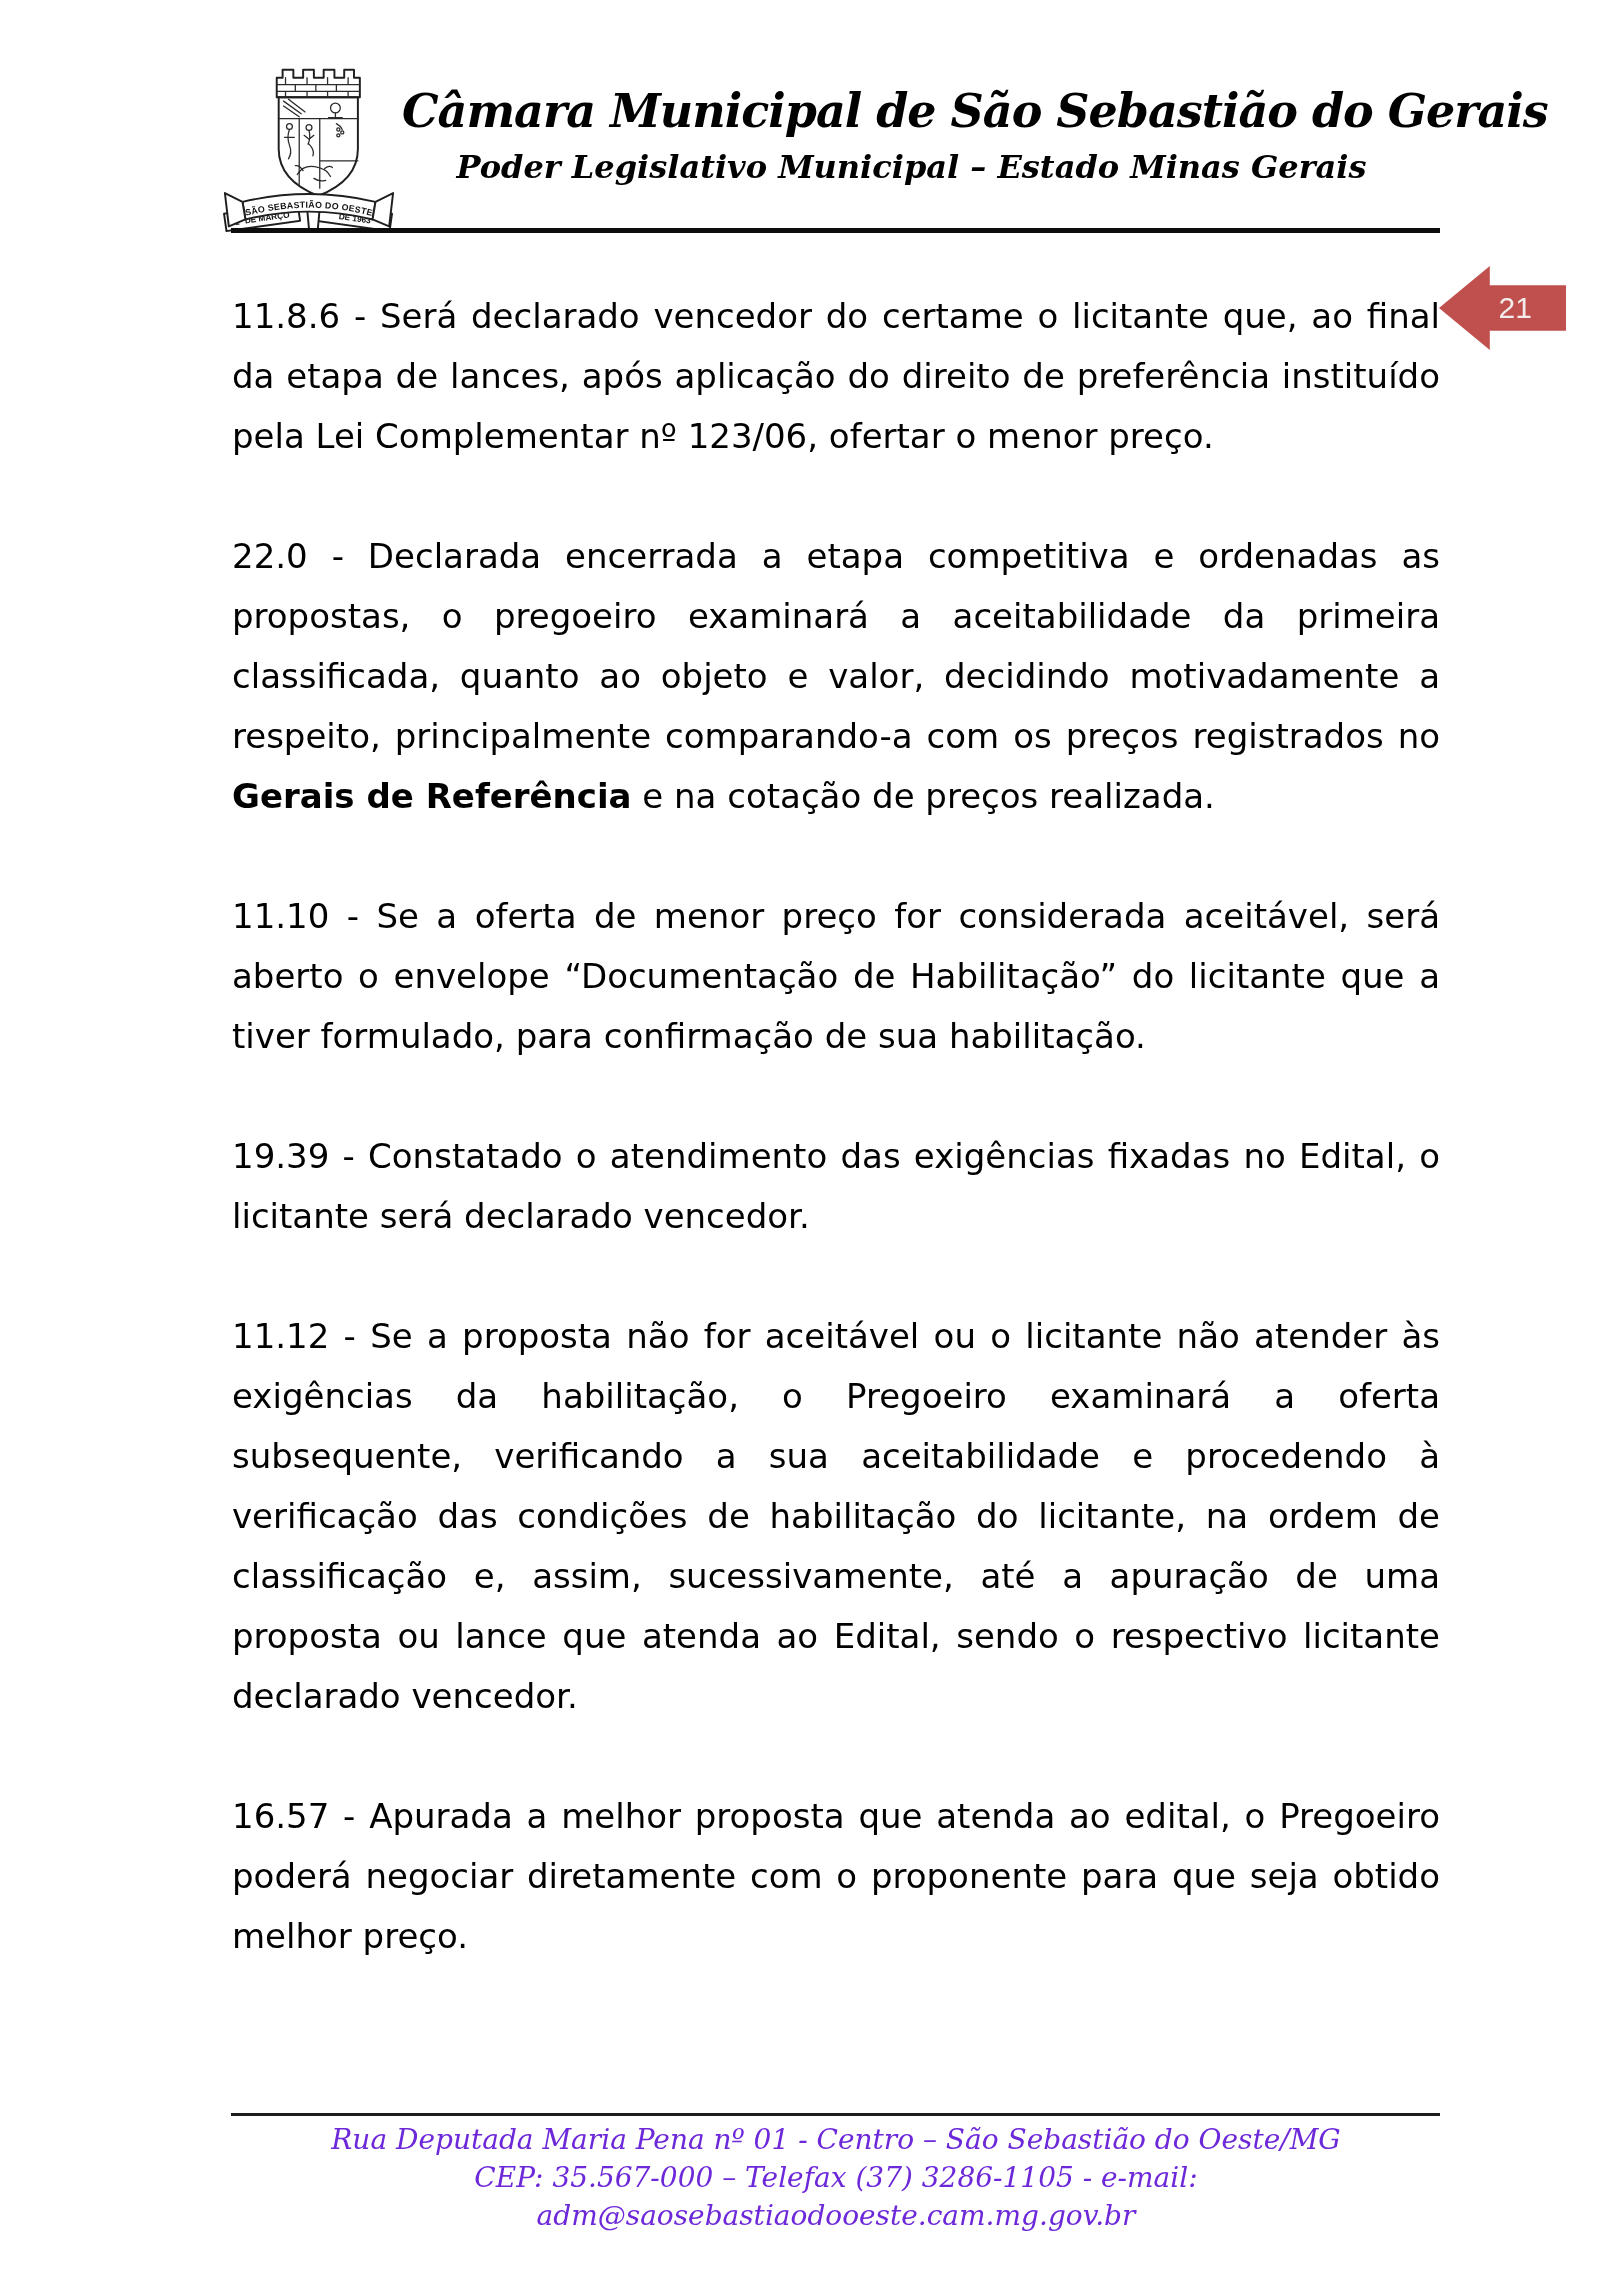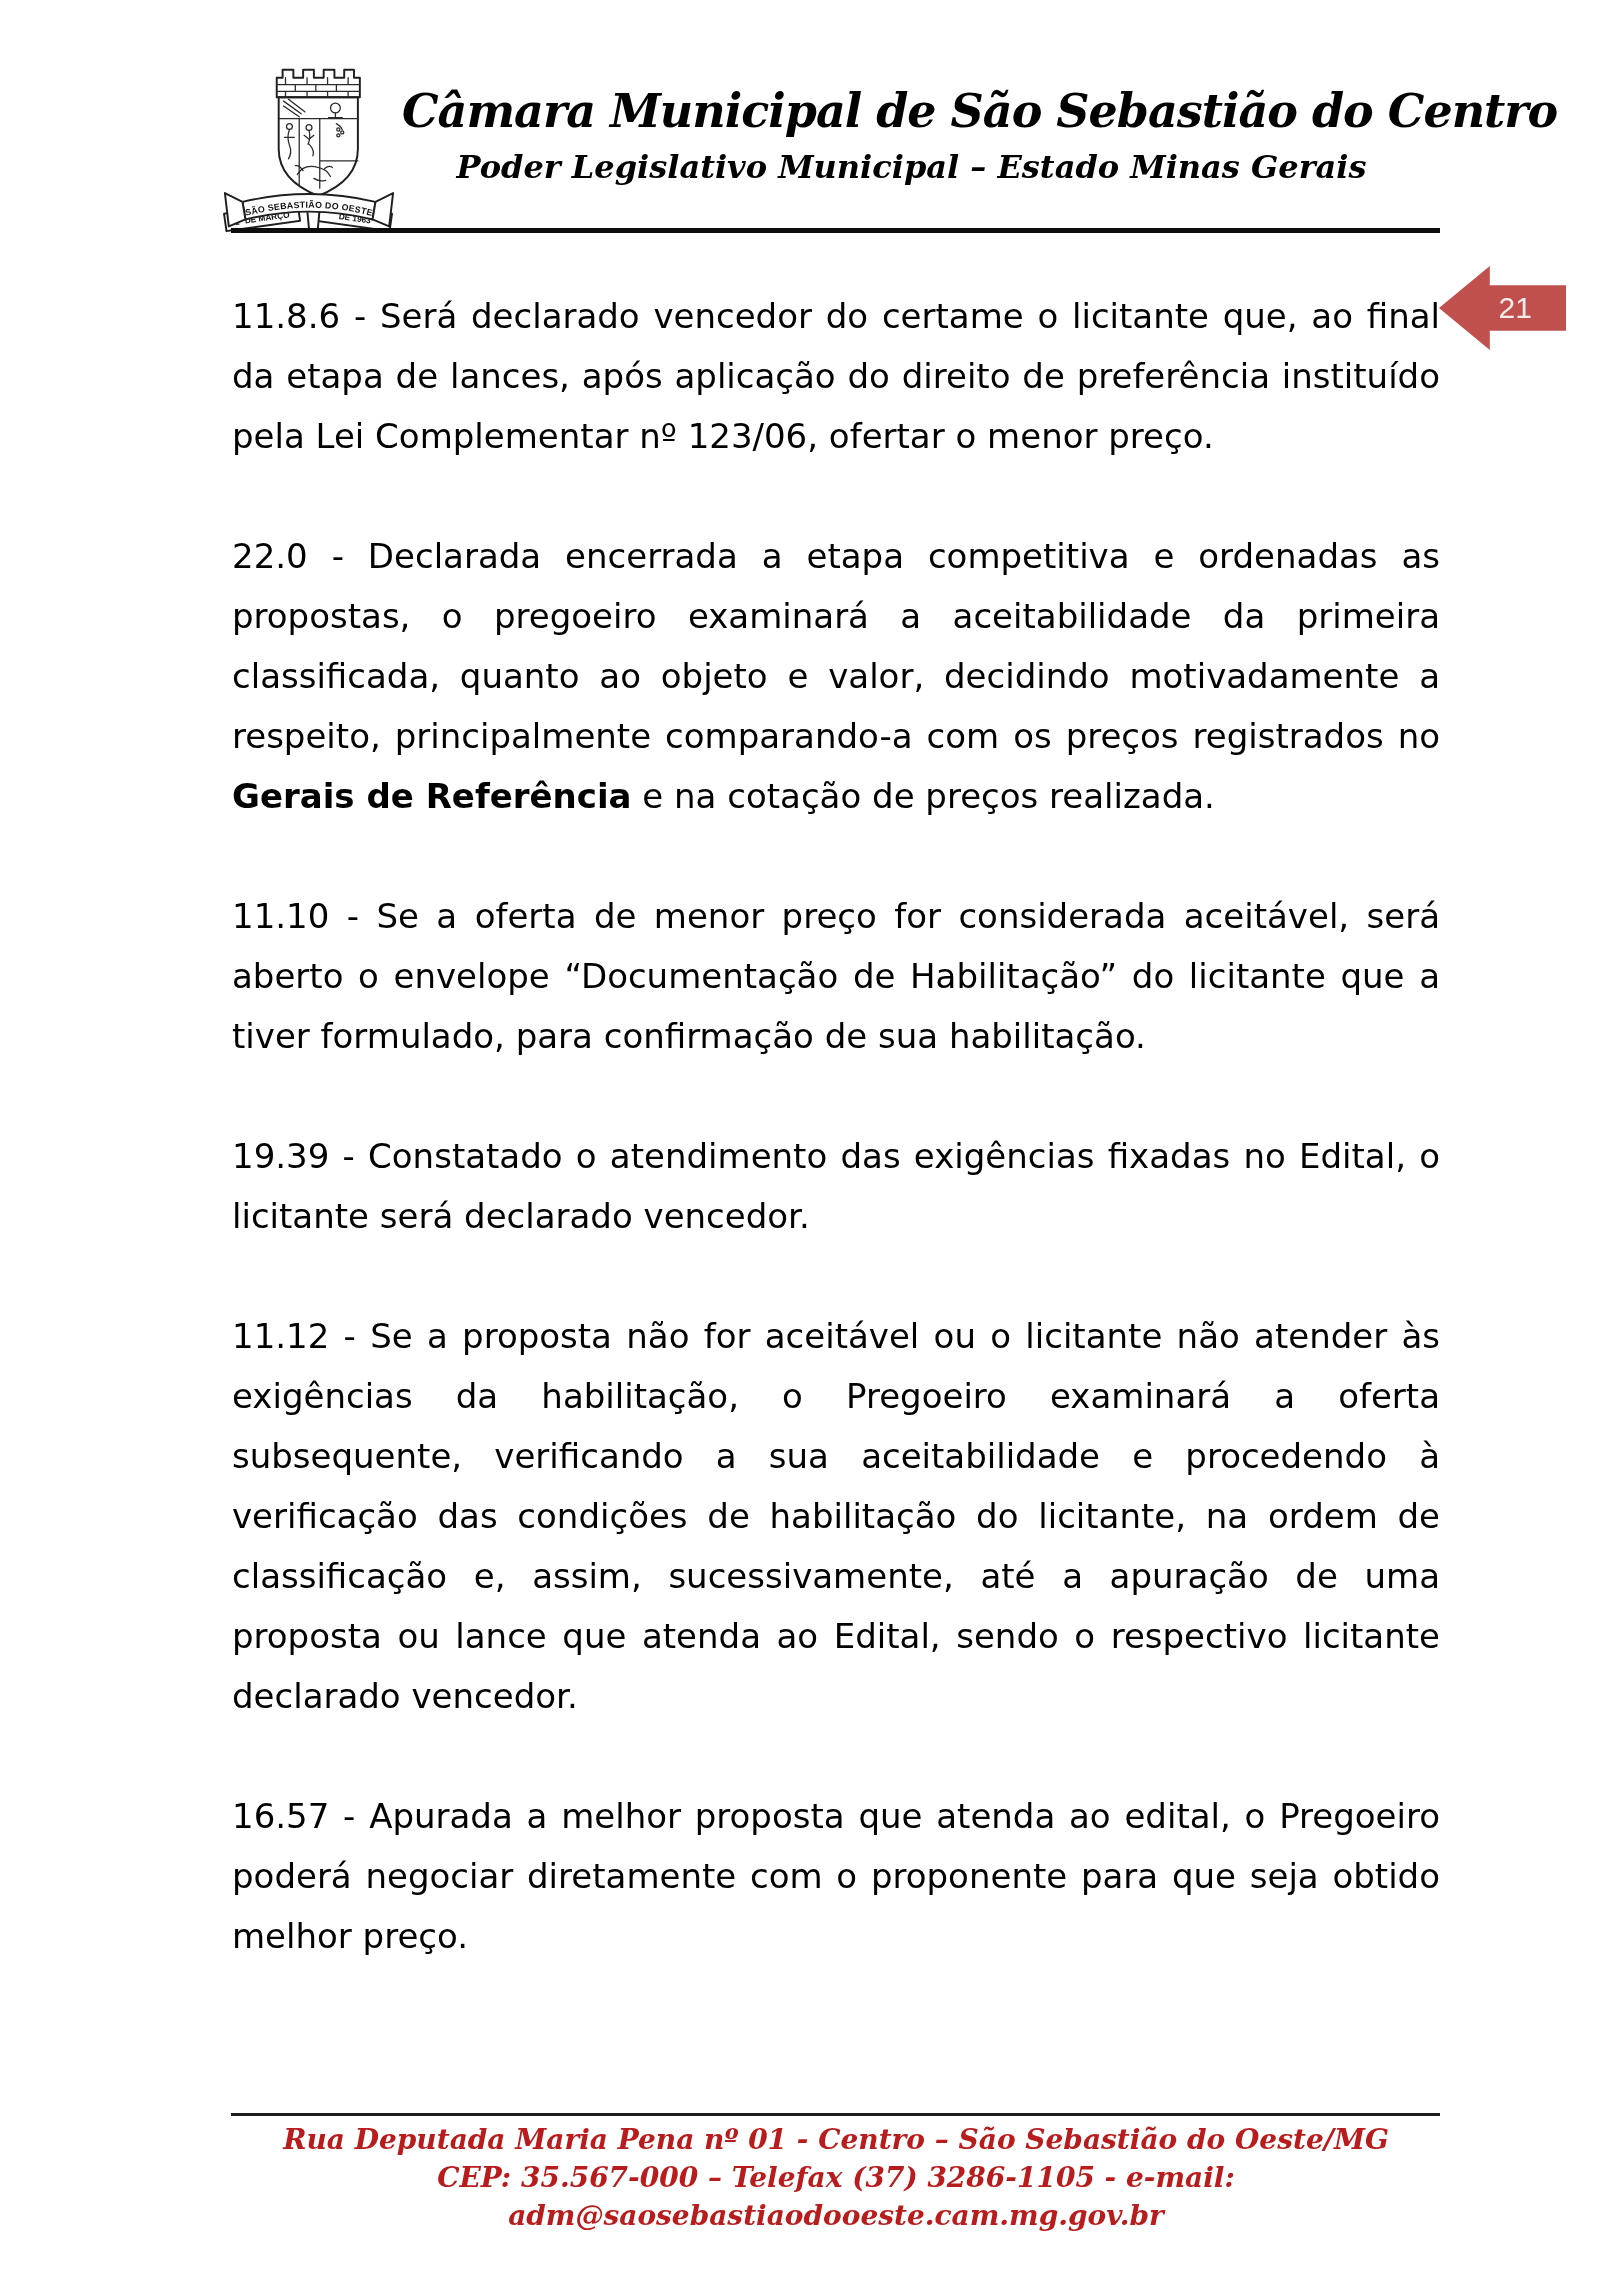--- a/index.html
+++ b/index.html
@@ -40,22 +40,22 @@
     position:absolute;left:232px;top:286px;width:1208px;
     font-size:34px;line-height:60px;text-align:justify;
   }
   .content p{margin:0 0 60px 0;}
   .content strong{font-weight:bold;}
 
   
   .footer-rule{position:absolute;left:231px;top:2113px;width:1209px;height:2.9px;background:#1c1c1c;}
   .footer{
     position:absolute;left:232px;top:2121px;width:1208px;text-align:center;
-    font-family:"DejaVu Serif",serif;font-style:italic;font-weight:700;
-    font-size:28px;line-height:38px;color:#b91c1c;
+    font-family:"DejaVu Serif",serif;font-style:italic;font-weight:400;
+    font-size:28px;line-height:38px;color:#6d28d9;
   }
 
   
   .logo svg .ln{fill:none;stroke:#1f1f1f;stroke-width:2;stroke-linejoin:round;stroke-linecap:round;}
   .logo svg .thin{fill:none;stroke:#2a2a2a;stroke-width:1.3;stroke-linejoin:round;stroke-linecap:round;}
   .logo svg .band{fill:#ffffff;stroke:#1f1f1f;stroke-width:2;stroke-linejoin:round;}
   .logo svg text{font-family:"Liberation Sans",sans-serif;font-weight:bold;fill:#111;}
 </style>
 </head>
 <body style="--badge-bg: #c0504d; --badge-fg: #f2ecec;">
@@ -98,21 +98,21 @@
       <path class="band" d="M4,131 L22,140 L25,158 L8,165 Z"></path>
       <path class="band" d="M158,140 L176,131 L172,165 L155,158 Z"></path>
       <path id="band-curve" d="M27,154 Q90,138 153,154" fill="none" stroke="none"></path>
       <text font-size="9" letter-spacing="0.3">
         <textPath href="#band-curve" startOffset="50%" text-anchor="middle">SÃO SEBASTIÃO DO OESTE</textPath>
       </text>
     </svg>
   </div>
 
   <div class="header-text">
-    <div class="title">Câmara Municipal de São Sebastião do Centro</div>
+    <div class="title">Câmara Municipal de São Sebastião do Gerais</div>
     <div class="subtitle">Poder Legislativo Municipal – Estado Minas Gerais</div>
   </div>
   <div class="header-rule"></div>
 
   <div class="page-badge">
     <div class="arrow"></div>
     <span class="num">21</span>
   </div>
 
   <main class="content">

